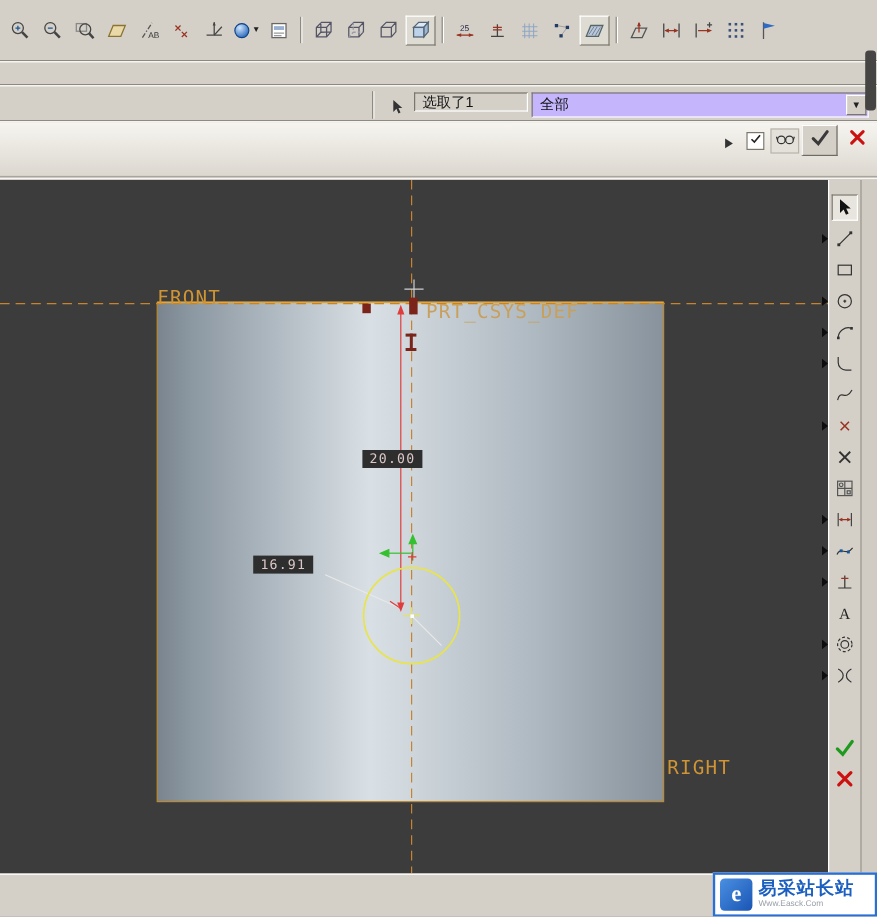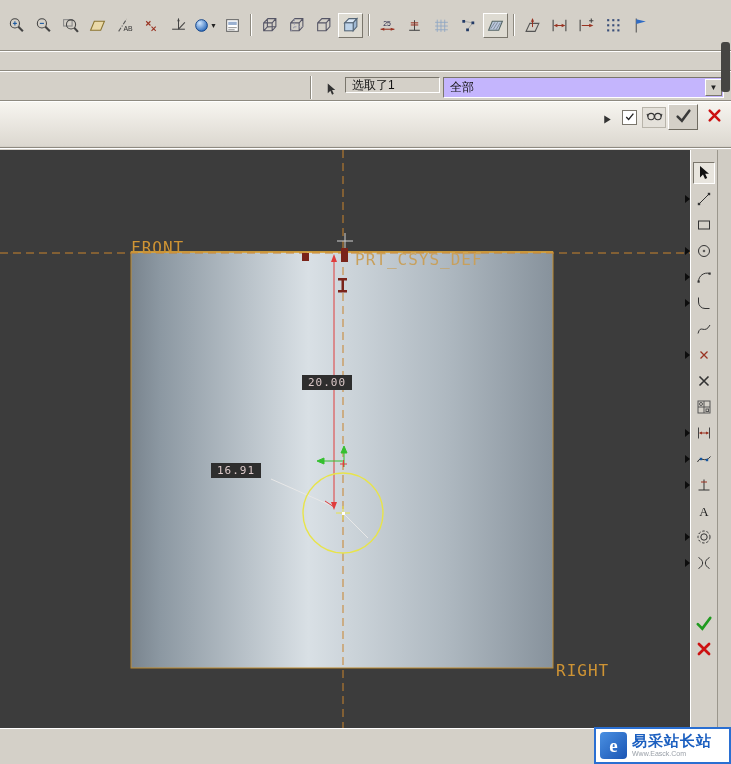--- a/index.html
+++ b/index.html
@@ -335,21 +335,21 @@
       </g>
       <line x1="325" y1="351" x2="334" y2="357" stroke="#e03c3c"></line>
 
       <circle cx="343" cy="363" r="40" fill="none" stroke="#e8e44a" stroke-width="1.4"></circle>
       <path d="M336 363 H350 M343 356 V370" stroke="#e8e44a" fill="none"></path>
       <rect x="342" y="362" width="3" height="3" fill="#ffffff"></rect>
     </svg>
 
     <div class="cv-label" style="left:131px;top:88px">FRONT</div>
     <div class="cv-label" style="left:355px;top:100px;color:#c8a05c">PRT_CSYS_DEF</div>
-    <div class="cv-label" style="left:556px;top:511px">RIGHT</div>
+    <div class="cv-label" style="left:556px;top:480px">RIGHT</div>
     <div class="dim" style="left:302px;top:225px">20.00</div>
     <div class="dim" style="left:211px;top:313px">16.91</div>
   </div>
 
   <div id="rtools">
       <div class="rbtn active">
         <svg width="16" height="16" viewBox="0 0 16 16">
           <polygon points="4,1 4,12.5 7,9.6 9,14 11.2,13 9.2,8.7 13,8.7" fill="#111"></polygon>
         </svg>
       </div>

